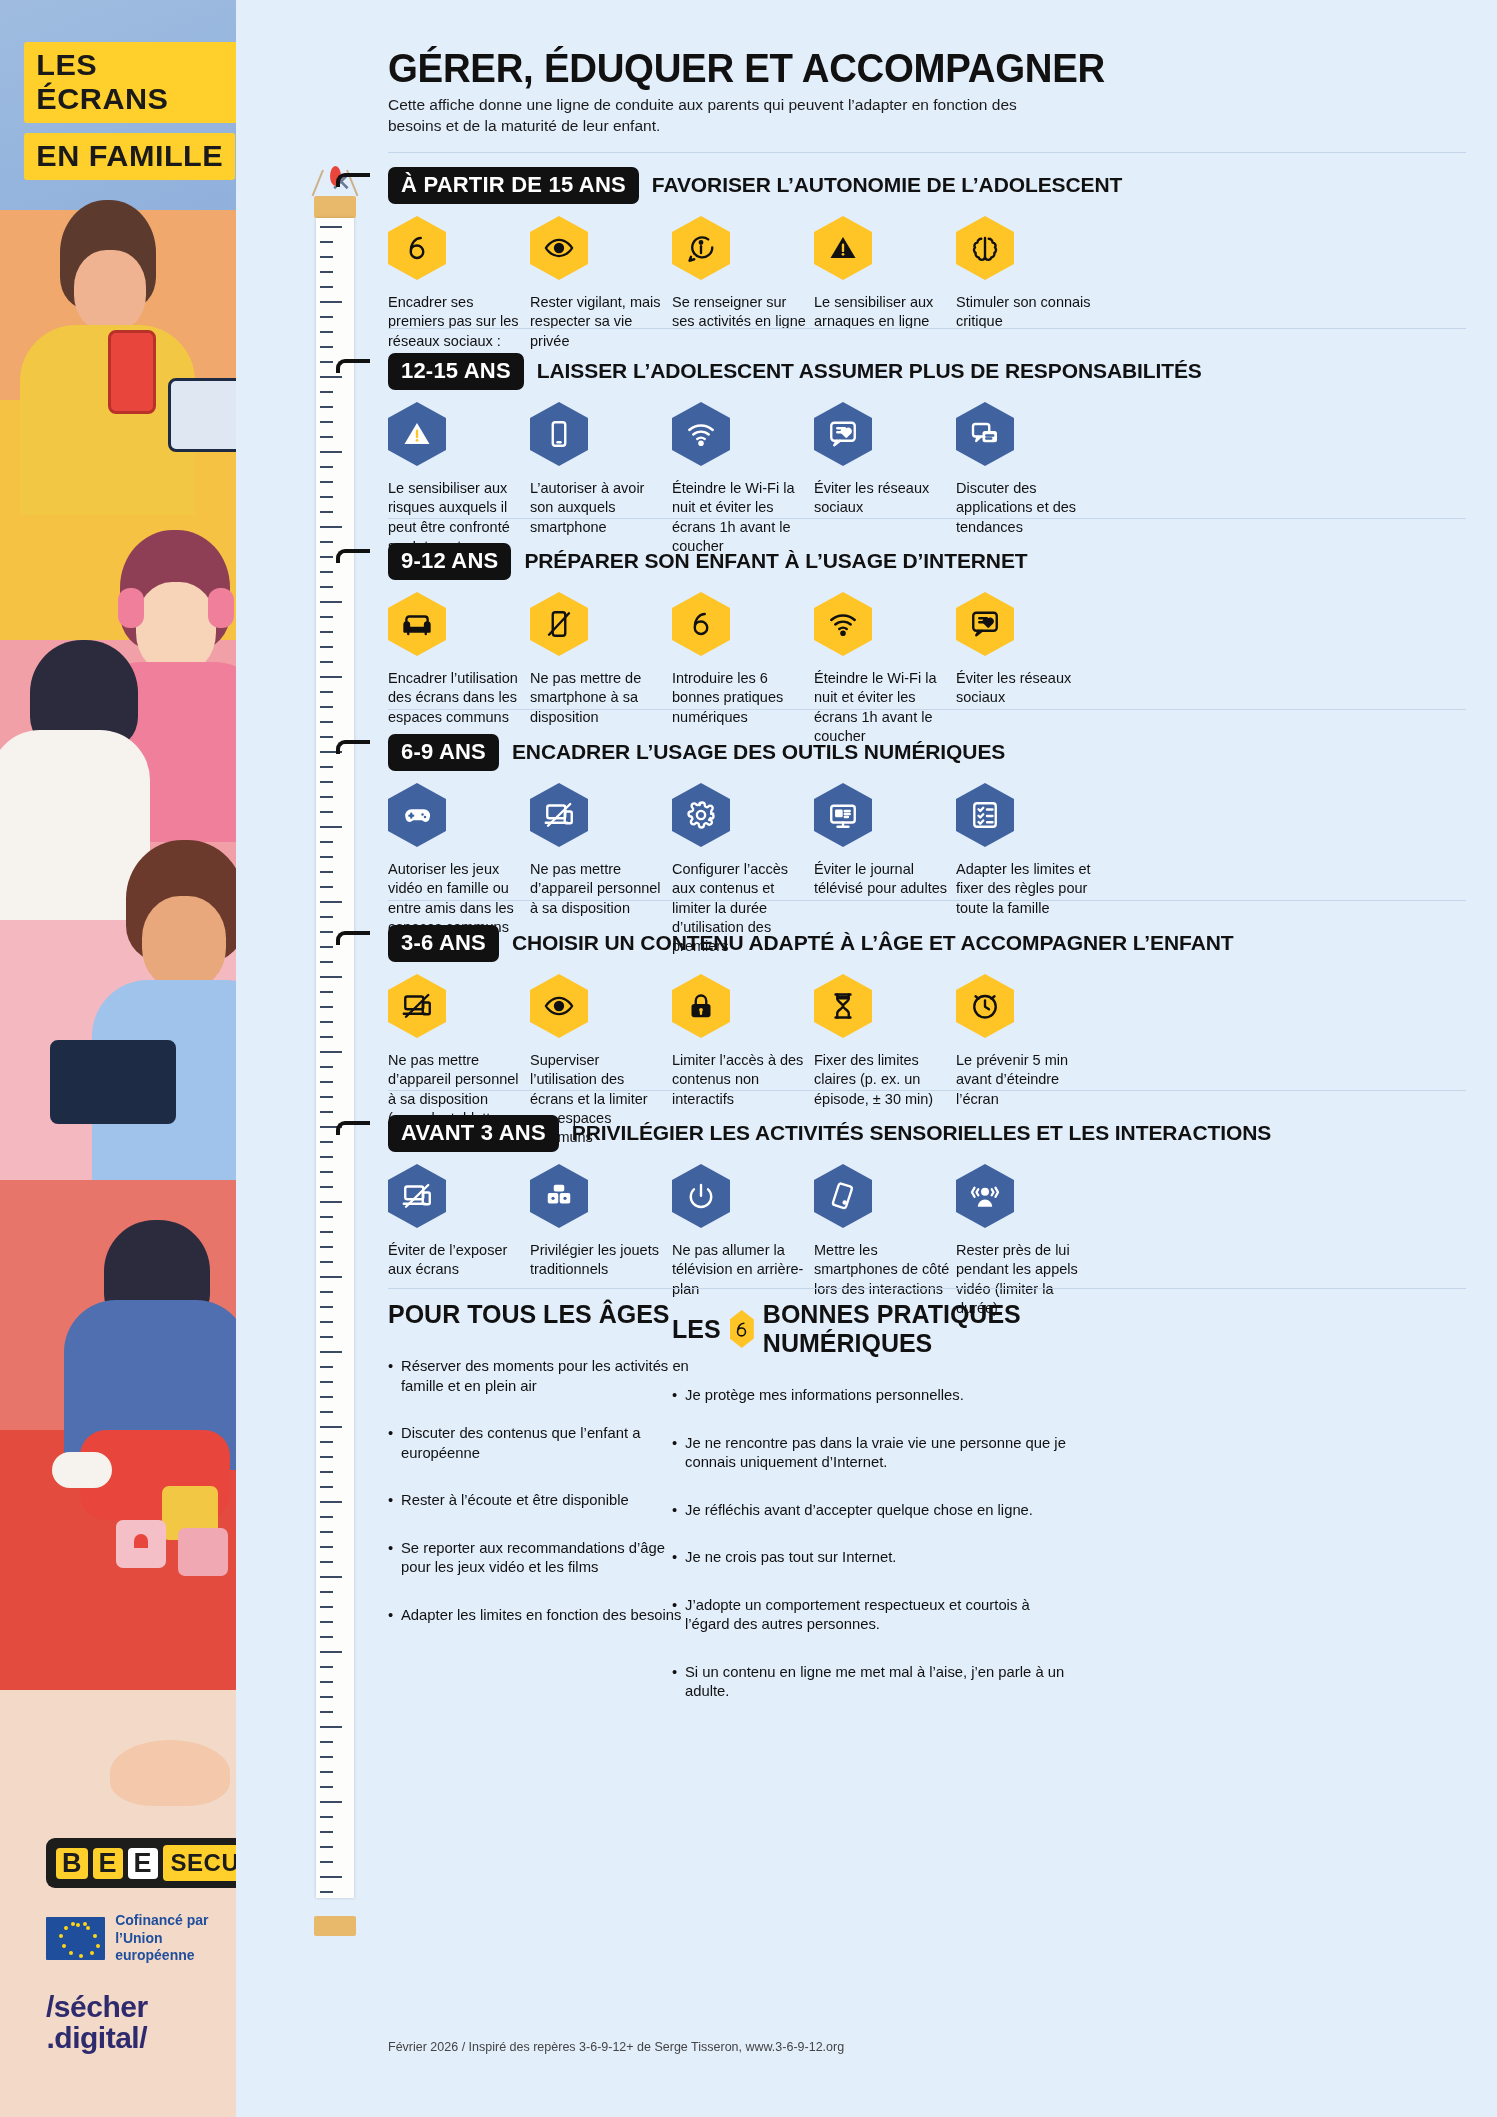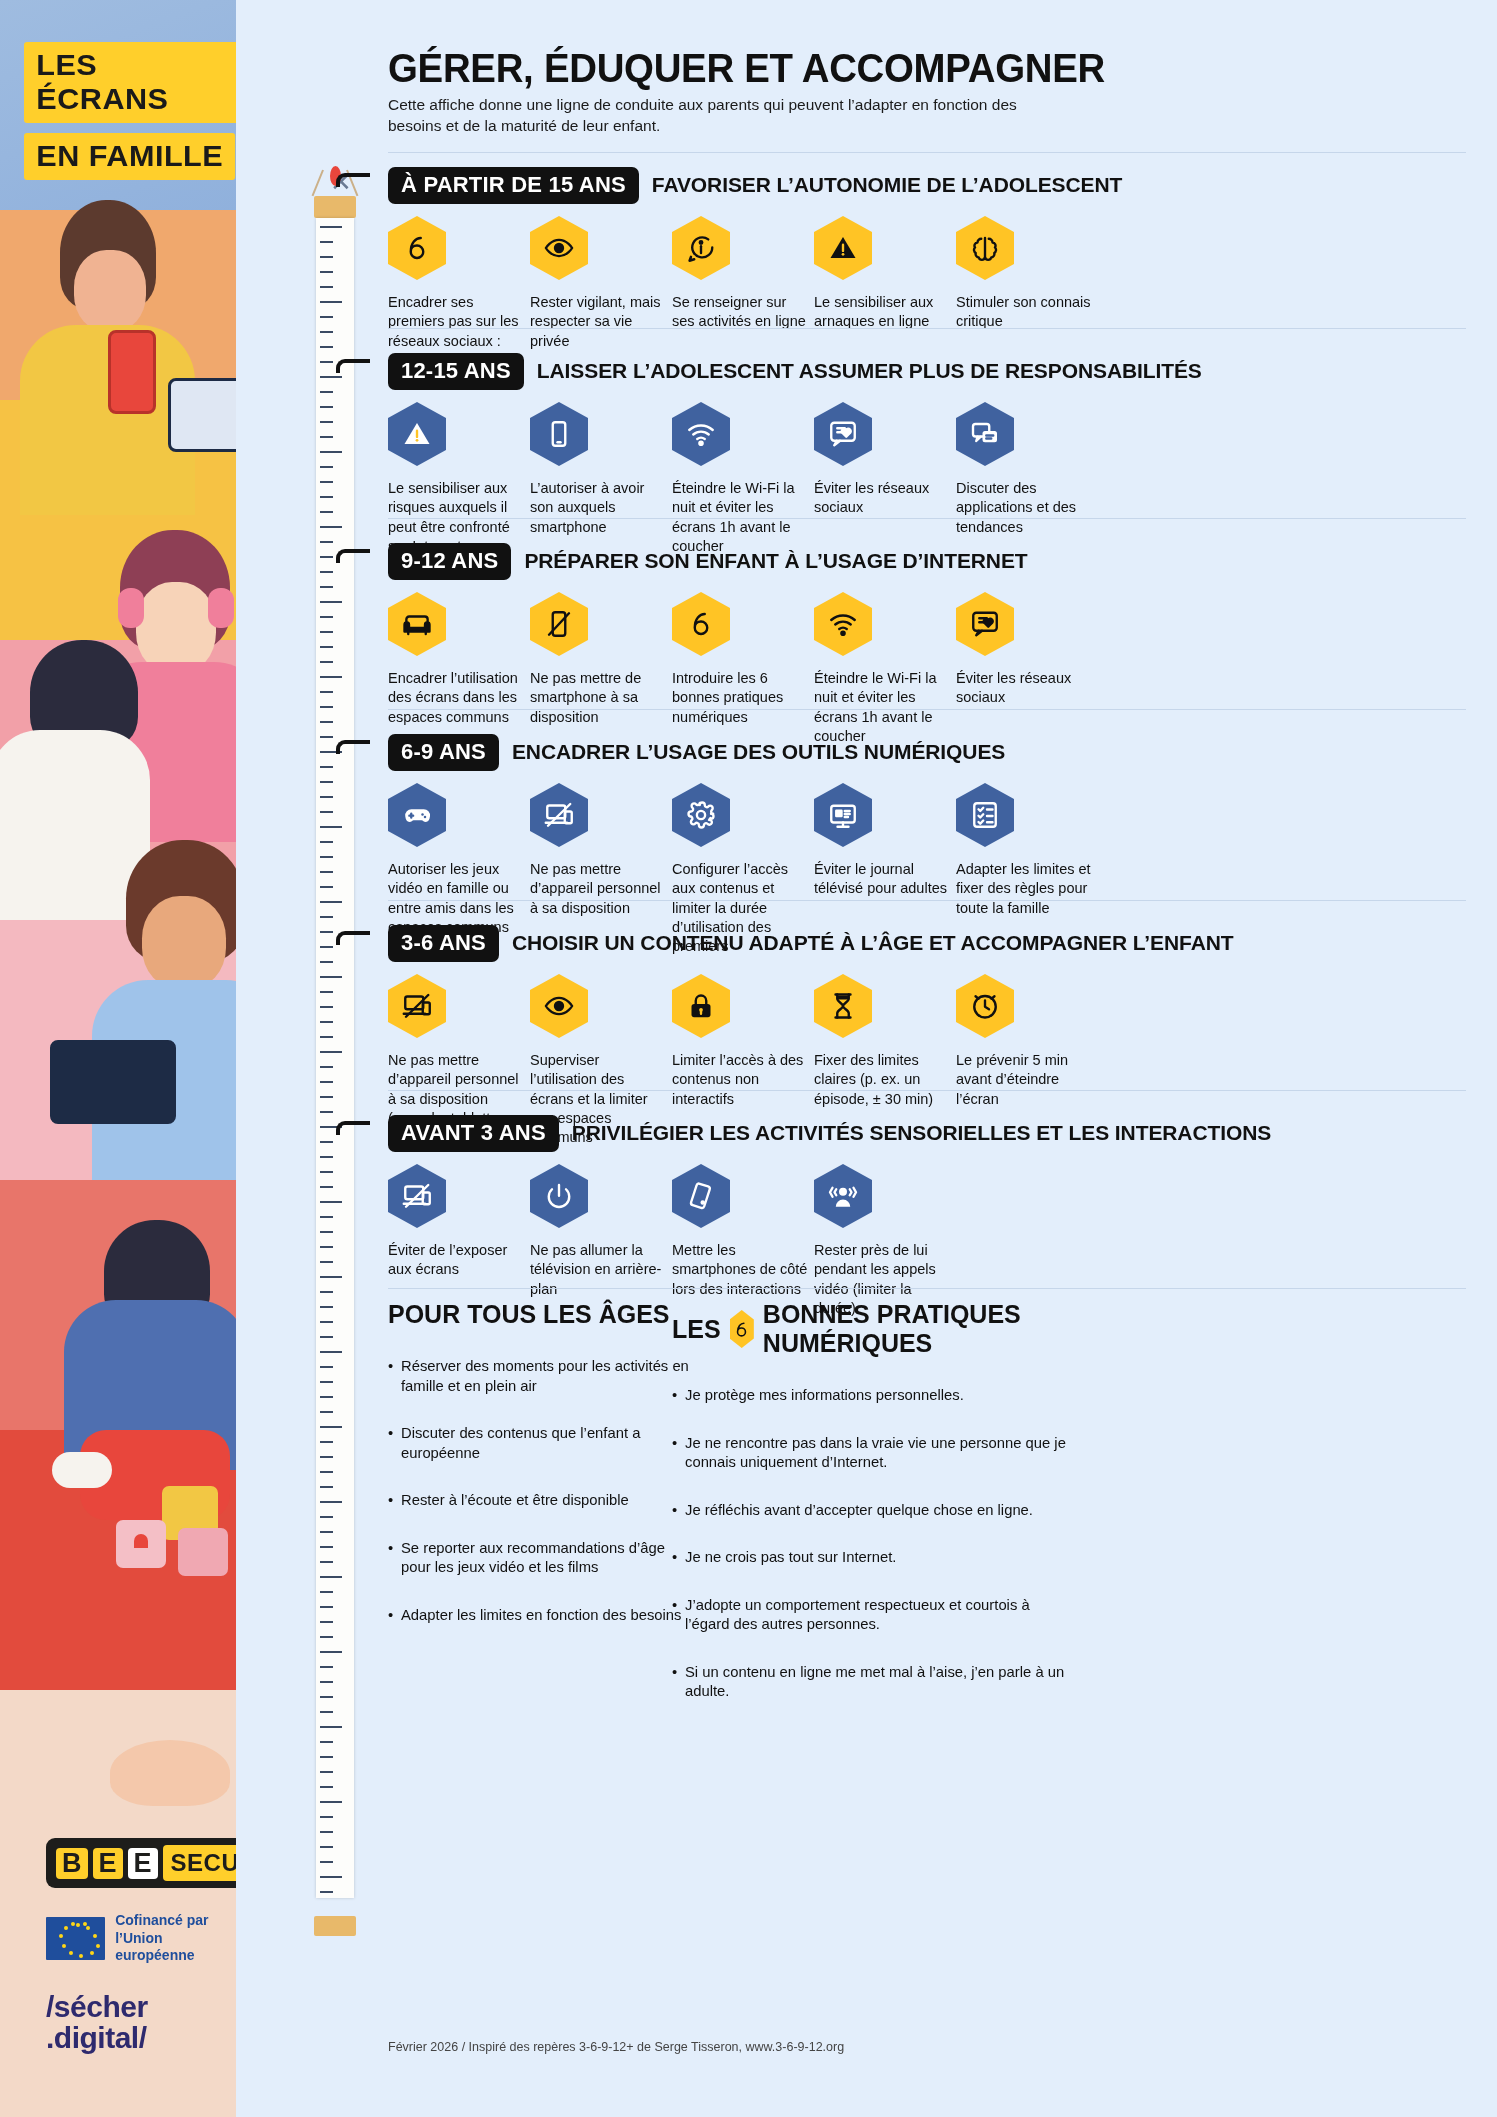--- a/index.html
+++ b/index.html
@@ -62,21 +62,21 @@
   .bee-w{ background:#ffffff; color:#1d1d1b; }
   .bee-secure{ background:#ffcf2b; color:#1d1d1b; font-weight:900; font-size:24px;
                padding:4px 8px; border-radius:4px; letter-spacing:0.5px;}
 
   #eu-logo{ position:absolute; left:46px; top:1912px; z-index:9; display:flex; align-items:center; gap:10px;}
   .eu-flag{ width:64px; height:43px; background:#1f4e9c; position:relative; border-radius:1px;}
   .eu-star{ position:absolute; width:4px; height:4px; background:#ffd617; border-radius:50%; }
   .eu-text{ color:#1f4e9c; font-size:14px; font-weight:700; line-height:1.25; }
 
   #secher-logo{ position:absolute; left:46px; top:1992px; z-index:9;
-    color:#2e2a6e; font-weight:900; font-size:30px; line-height:1.02; letter-spacing:-0.5px;}
+    color:#2e2a6e; font-weight:900; font-size:30px; line-height:1.02; letter-spacing:-0.5px;text-align:center;}
 
   
   #ruler{ position:absolute; left:314px; top:196px; width:42px; height:1740px; z-index:5;}
   .ruler-cap{ position:absolute; left:0; width:42px; height:22px; background:#e8b96a; border-radius:2px;}
   .ruler-body{ position:absolute; left:2px; top:22px; width:38px; height:1680px;
     background:#fdfdfb; box-shadow:0 0 3px rgba(0,0,0,.18);}
   .ruler-foot{ position:absolute; left:0; bottom:0; width:42px; height:20px; background:#e8b96a; border-radius:2px;}
   .tick{ position:absolute; left:4px; height:2px; background:#3a4a63; }
   .tick.s{ width:13px; }
   .tick.l{ width:22px; }
@@ -723,20 +723,34 @@
                   <path d="M3.2 20.6 21 3.2"></path>
                 </svg>
               </div>
             </div>
             <div class="card-txt">Éviter de l’exposer aux écrans</div>
           </div>
           <div class="card">
             <div class="hexwrap">
               <div class="hex b">
                 <svg width="30" height="30" viewBox="0 0 24 24" fill="none" stroke="#fff" color="#fff" stroke-width="1.9" stroke-linecap="round" stroke-linejoin="round">
+                  <rect x="3" y="9.6" width="8.4" height="8.4" rx="1.4" fill="currentColor" stroke="none"></rect>
+                  <rect x="12.6" y="9.6" width="8.4" height="8.4" rx="1.4" fill="currentColor" stroke="none"></rect>
+                  <rect x="7.8" y="3" width="8.4" height="5.4" rx="1.4" fill="currentColor" stroke="none"></rect>
+                  <circle cx="7.2" cy="13.8" r="1.3" fill="#40629f" stroke="none"></circle>
+                  <circle cx="16.8" cy="13.8" r="1.3" fill="#40629f" stroke="none"></circle>
+                </svg>
+              </div>
+            </div>
+            <div class="card-txt">Privilégier les jouets traditionnels</div>
+          </div>
+          <div class="card">
+            <div class="hexwrap">
+              <div class="hex b">
+                <svg width="30" height="30" viewBox="0 0 24 24" fill="none" stroke="#fff" color="#fff" stroke-width="1.9" stroke-linecap="round" stroke-linejoin="round">
                   <path d="M12 3.2v8.6"></path>
                   <path d="M6.4 6.6a8.2 8.2 0 1 0 11.2 0"></path>
                 </svg>
               </div>
             </div>
             <div class="card-txt">Ne pas allumer la télévision en arrière-plan</div>
           </div>
           <div class="card">
             <div class="hexwrap">
               <div class="hex b">

